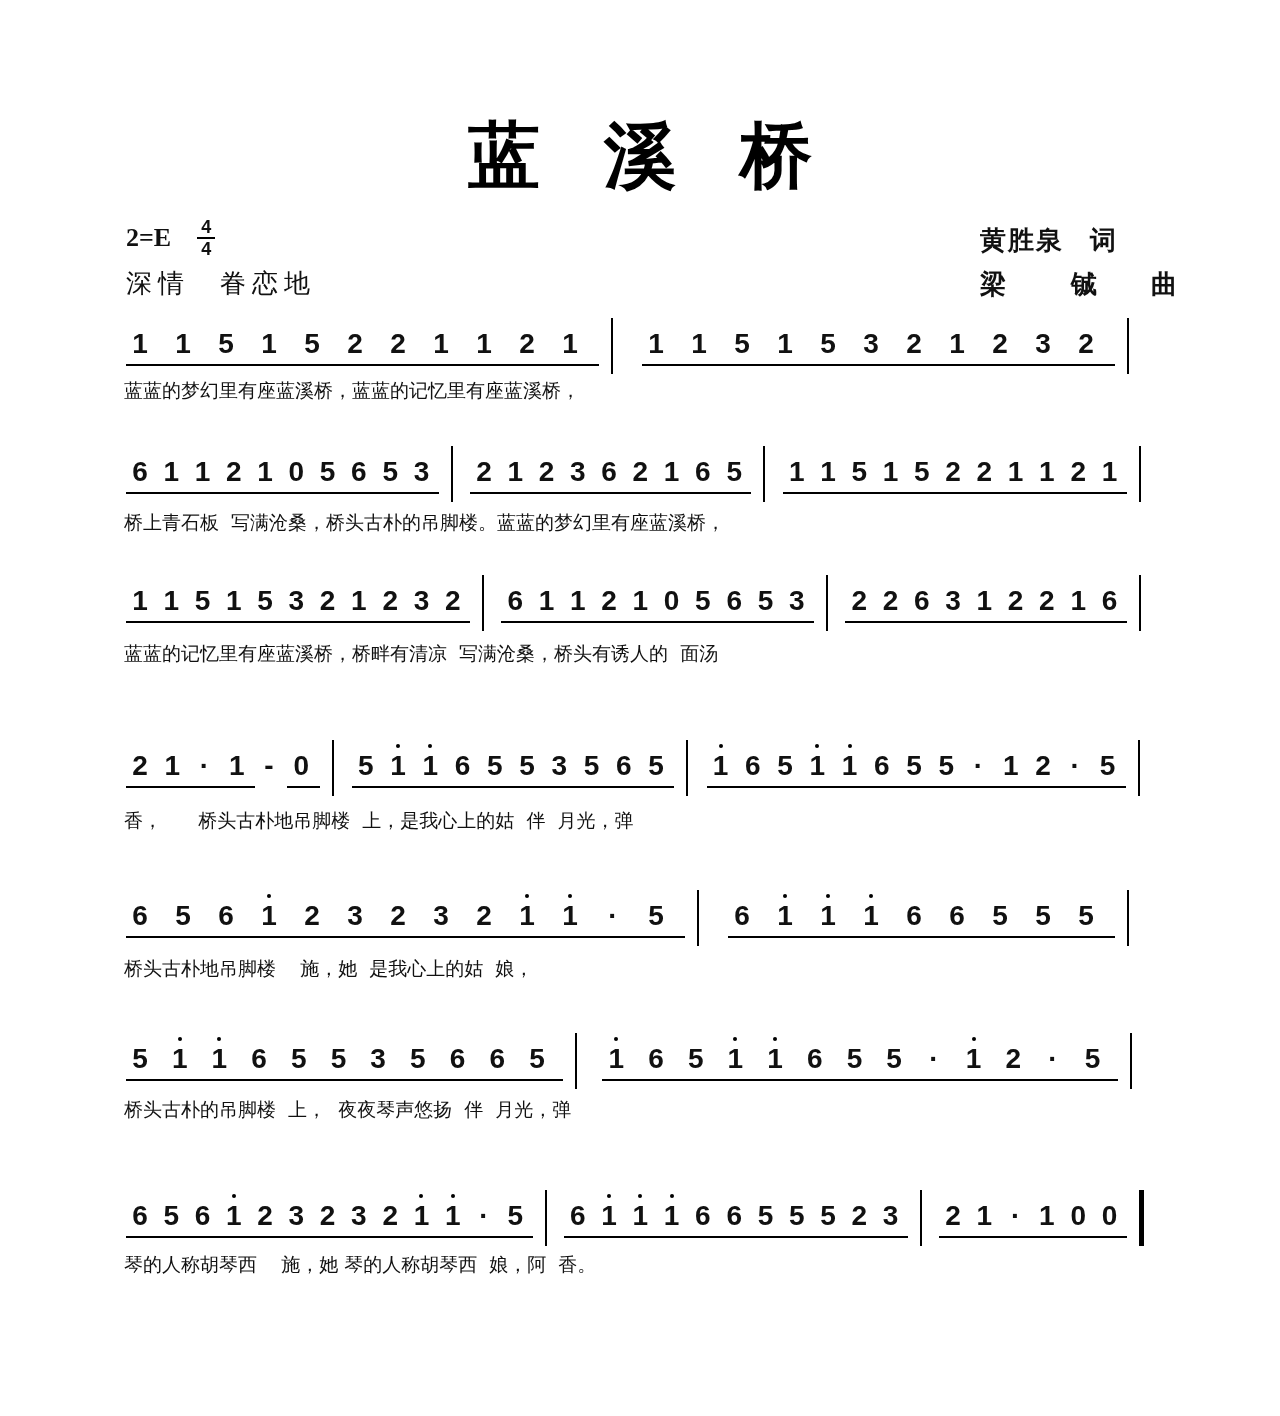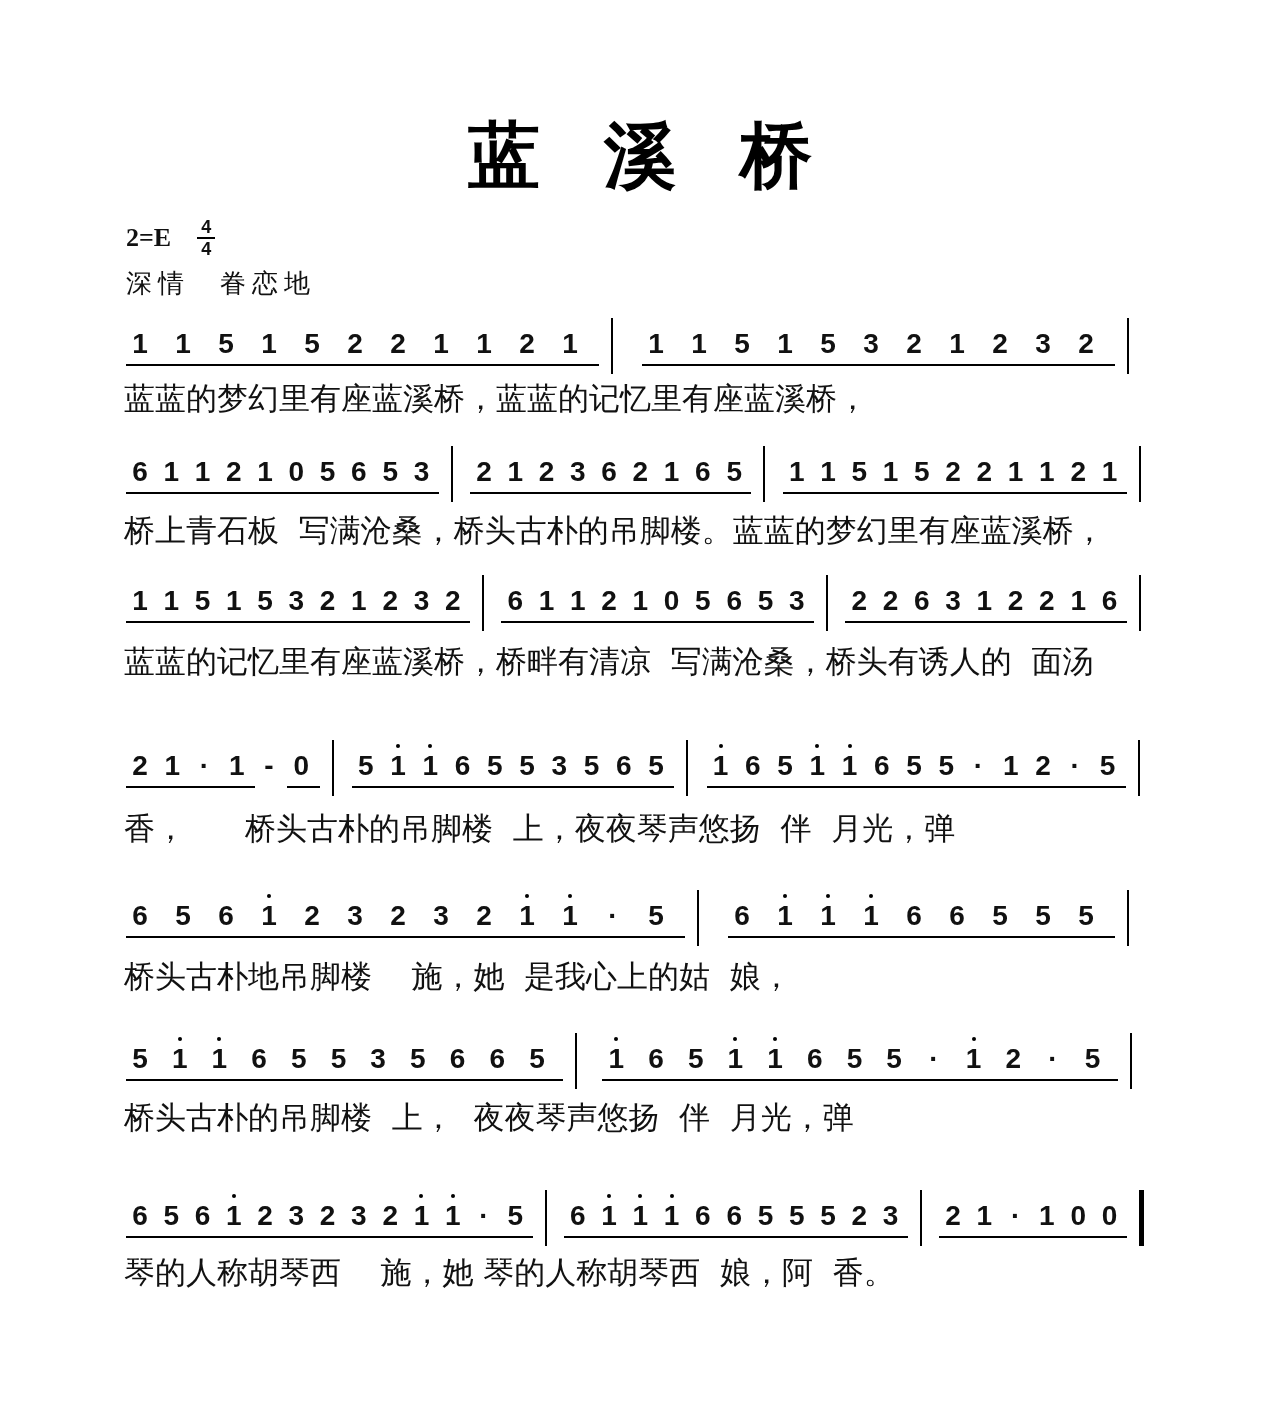--- a/index.html
+++ b/index.html
@@ -19,21 +19,21 @@
   .meta-right .row .name { letter-spacing:2px; }
   .meta-right .row.composer .name { letter-spacing:28px; }
 
   .system { position:absolute; left:0; width:1280px; }
   .notes { position:absolute; left:0; top:0; width:1280px; height:60px; }
   .note { position:absolute; top:10px; font-family:"Liberation Sans", sans-serif; font-weight:bold; font-size:28px; width:24px; text-align:center; }
   .dot-above::before { content:""; position:absolute; left:10px; top:-6px; width:4px; height:4px; border-radius:2px; background:#000; }
   .uline { position:absolute; height:2px; background:#000; }
   .barline { position:absolute; top:0; width:2px; height:56px; background:#000; }
   .barline.final { width:5px; }
-  .lyrics { position:absolute; left:0; font-size:31px; white-space:pre; letter-spacing:0px;text-align:center; }
+  .lyrics { position:absolute; left:0; font-size:19px; white-space:pre; letter-spacing:0px;text-align:center; }
 </style>
 </head>
 <body>
 
 <div class="title">蓝溪桥</div>
 
 <div class="meta-left">
   <div class="key">
     <span>2=E</span>
     <span class="frac">
@@ -41,20 +41,28 @@
       <span class="bar"></span>
       <span>4</span>
     </span>
   </div>
   <div class="tempo">
     <span>深情</span><span>眷恋地</span>
   </div>
 </div>
 
 <div class="meta-right">
+  <div class="row">
+    <span class="name">黄胜泉</span>
+    <span>词</span>
+  </div>
+  <div class="row composer">
+    <span class="name">梁 铖</span>
+    <span>曲</span>
+  </div>
 </div>
 
 <div id="systems">
     <div class="system" style="top: 318px;">
       <div class="notes">
         <span class="note" style="left: 128px;">1</span>
         <div class="uline" style="left: 126px; width: 43px; top: 46px;"></div>
         <span class="note" style="left: 171px;">1</span>
         <div class="uline" style="left: 169px; width: 43px; top: 46px;"></div>
         <span class="note" style="left: 214px;">5</span>
@@ -294,21 +302,21 @@
         <span class="note" style="left: 998.75px;">1</span>
         <div class="uline" style="left: 996.75px; width: 32.25px; top: 46px;"></div>
         <span class="note" style="left: 1031px;">2</span>
         <div class="uline" style="left: 1029px; width: 32.25px; top: 46px;"></div>
         <span class="note" style="left: 1063.25px;">·</span>
         <div class="uline" style="left: 1061.25px; width: 32.25px; top: 46px;"></div>
         <span class="note" style="left: 1095.5px;">5</span>
         <div class="uline" style="left: 1093.5px; width: 32.25px; top: 46px;"></div>
         <div class="barline" style="left: 1137.75px;"></div>
       </div>
-      <div class="lyrics" style="left: 124px; top: 68px;">香，      桥头古朴的吊脚楼  上，夜夜琴声悠扬  伴  月光，弹</div>
+      <div class="lyrics" style="left: 124px; top: 68px;">香，      桥头古朴地吊脚楼  上，是我心上的姑  伴  月光，弹</div>
     </div>
     <div class="system" style="top: 890px;">
       <div class="notes">
         <span class="note" style="left: 128px;">6</span>
         <div class="uline" style="left: 126px; width: 43px; top: 46px;"></div>
         <span class="note" style="left: 171px;">5</span>
         <div class="uline" style="left: 169px; width: 43px; top: 46px;"></div>
         <span class="note" style="left: 214px;">6</span>
         <div class="uline" style="left: 212px; width: 43px; top: 46px;"></div>
         <span class="note dot-above" style="left: 257px;">1</span>

